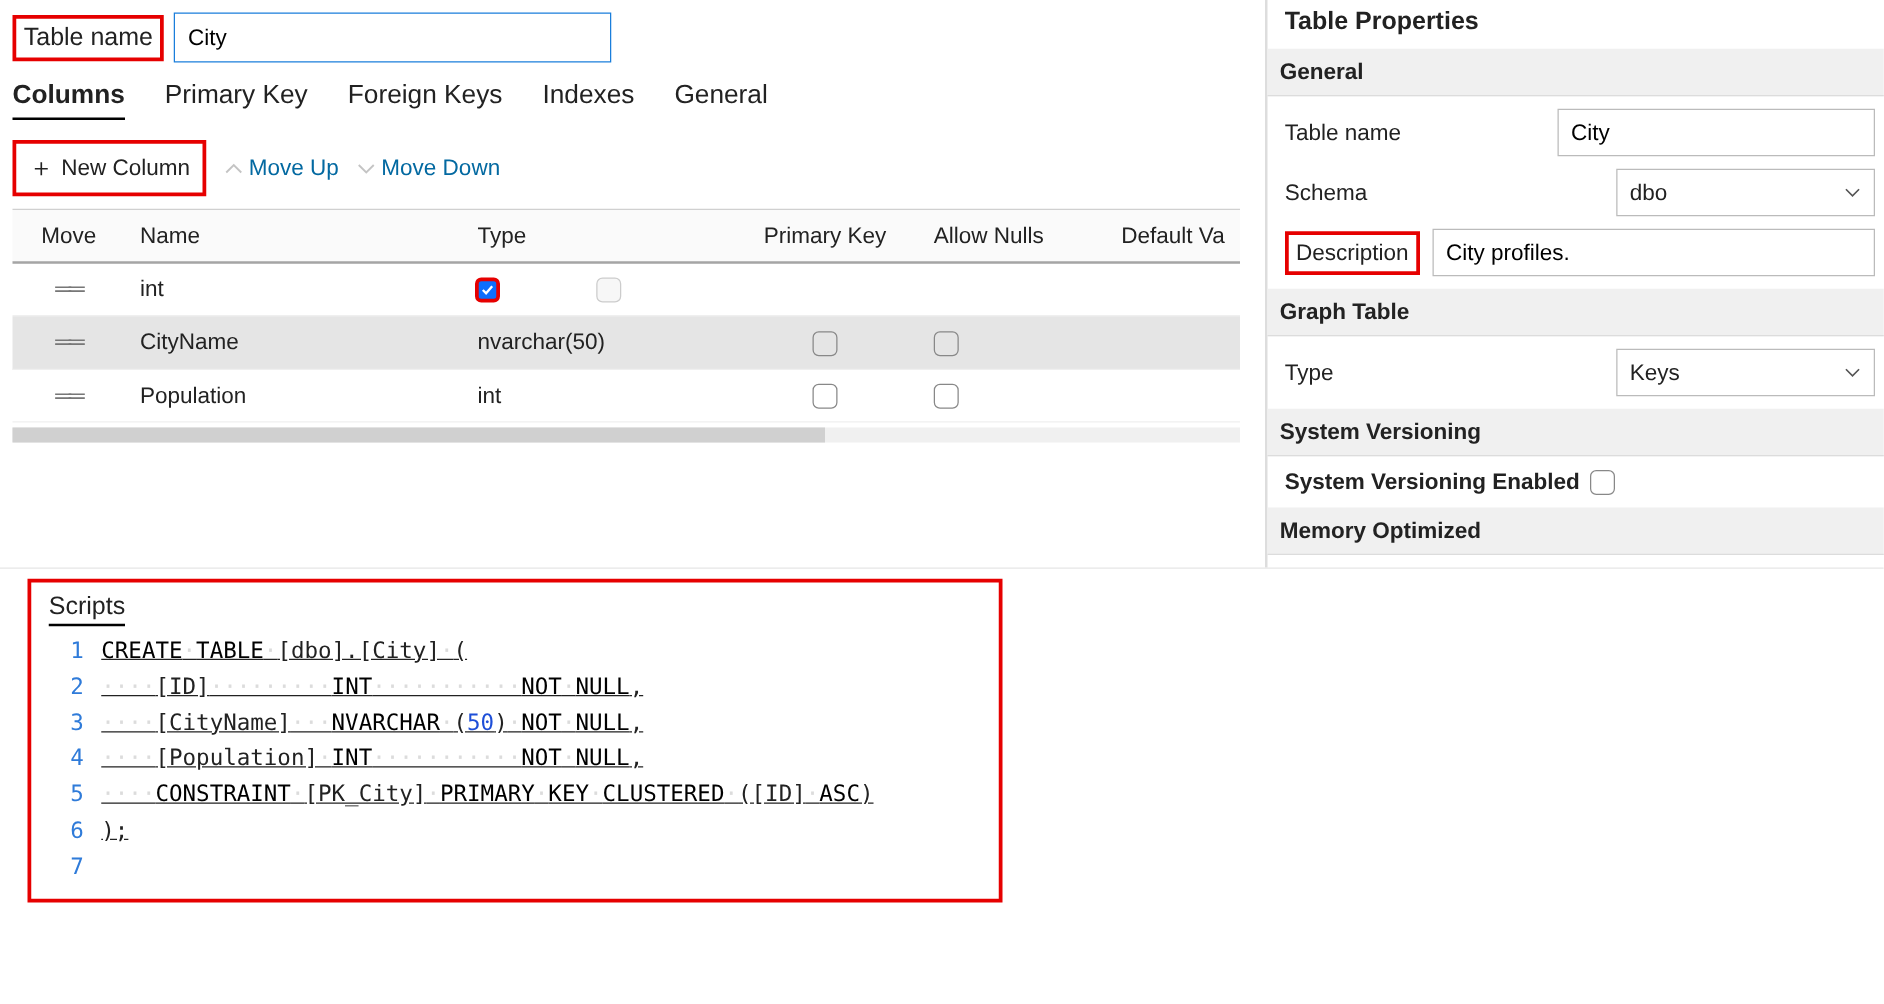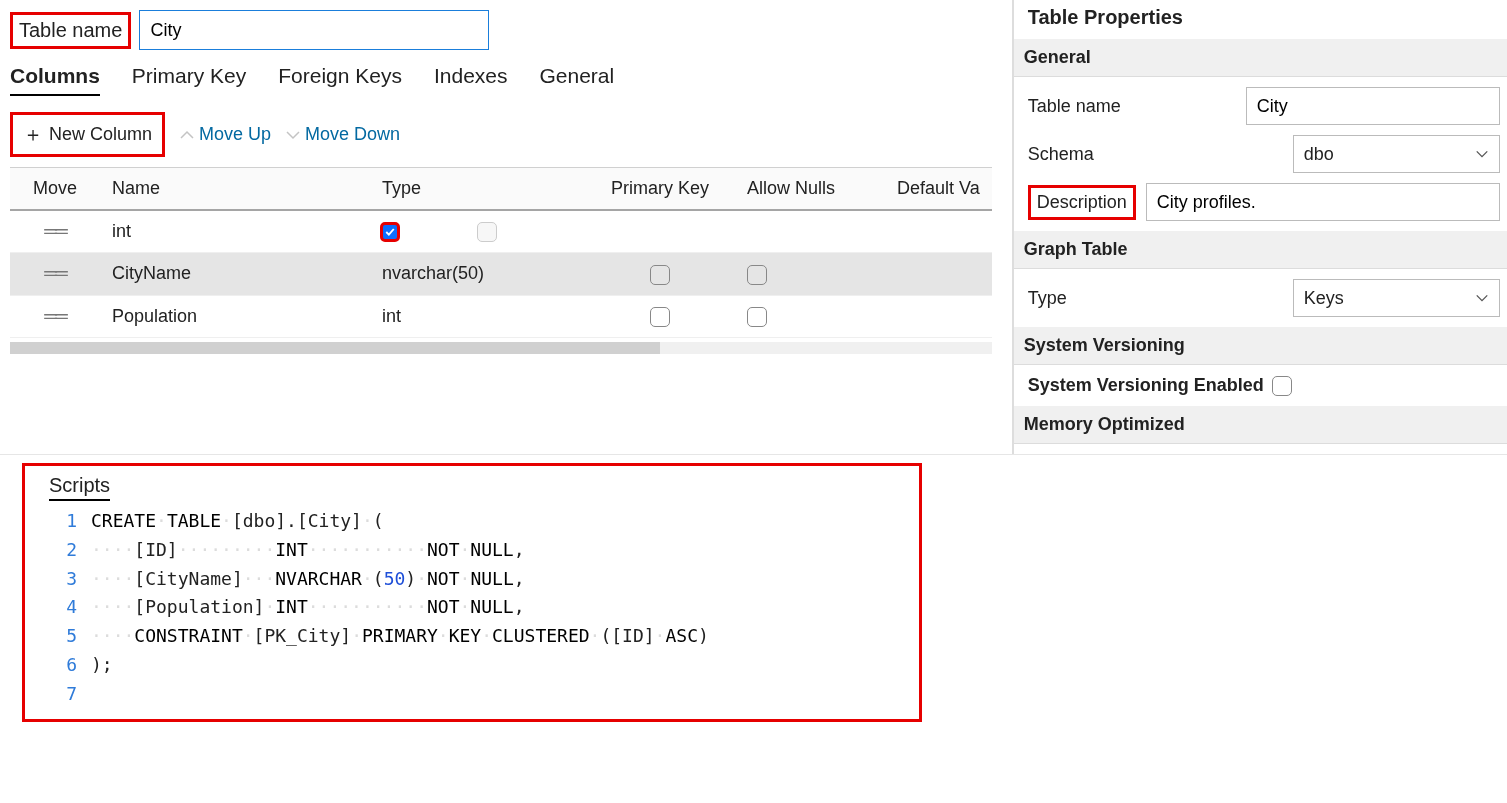--- a/index.html
+++ b/index.html
@@ -50,21 +50,21 @@
 .rp-section { background: #f0f0f0; font-weight: 700; font-size: 18px; padding: 8px 10px; margin: 0 -14px 10px -14px; border-bottom: 1px solid #dcdcdc; }
 .rp-row { display: flex; align-items: center; margin-bottom: 10px; gap: 10px; }
 .rp-label { font-size: 18px; width: 255px; }
 .rp-label.boxed { border: 3px solid #e60000; padding: 4px 6px; width: auto; }
 .rp-input, .rp-select { flex: 1; height: 38px; border: 1px solid #bbb; padding: 0 10px; font-size: 18px; background: #fff; }
 .rp-select { display: flex; align-items: center; justify-content: space-between; cursor: pointer; }
 .rp-check { display: flex; align-items: center; gap: 8px; font-size: 18px; margin-bottom: 10px; font-weight: bold; }
 
 
 .bottom { padding: 8px 22px; }
-.scripts-box { border: 3px solid #e60000; padding: 8px 14px 10px 24px; width: 900px; }
+.scripts-box { border: 3px solid #e60000; padding: 8px 14px 10px 14px; width: 780px; text-decoration: underline; }
 .scripts-title { font-size: 20px; font-weight: 400; border-bottom: 2px solid #000; display: inline-block; padding-bottom: 2px; margin-bottom: 6px; }
 .code { font-family: Consolas, Menlo, monospace; font-size: 18px; line-height: 1.6; white-space: pre; }
 .ln { display: inline-block; width: 28px; text-align: right; color: #2f7bd9; margin-right: 14px; user-select: none; }
 .kw { color: #000000; }
 .num { color: #1d4ed8; }
 .punc { color: #222; }
 .ws { color: #dcdcdc; }
 </style>
 </head>
 <body>

